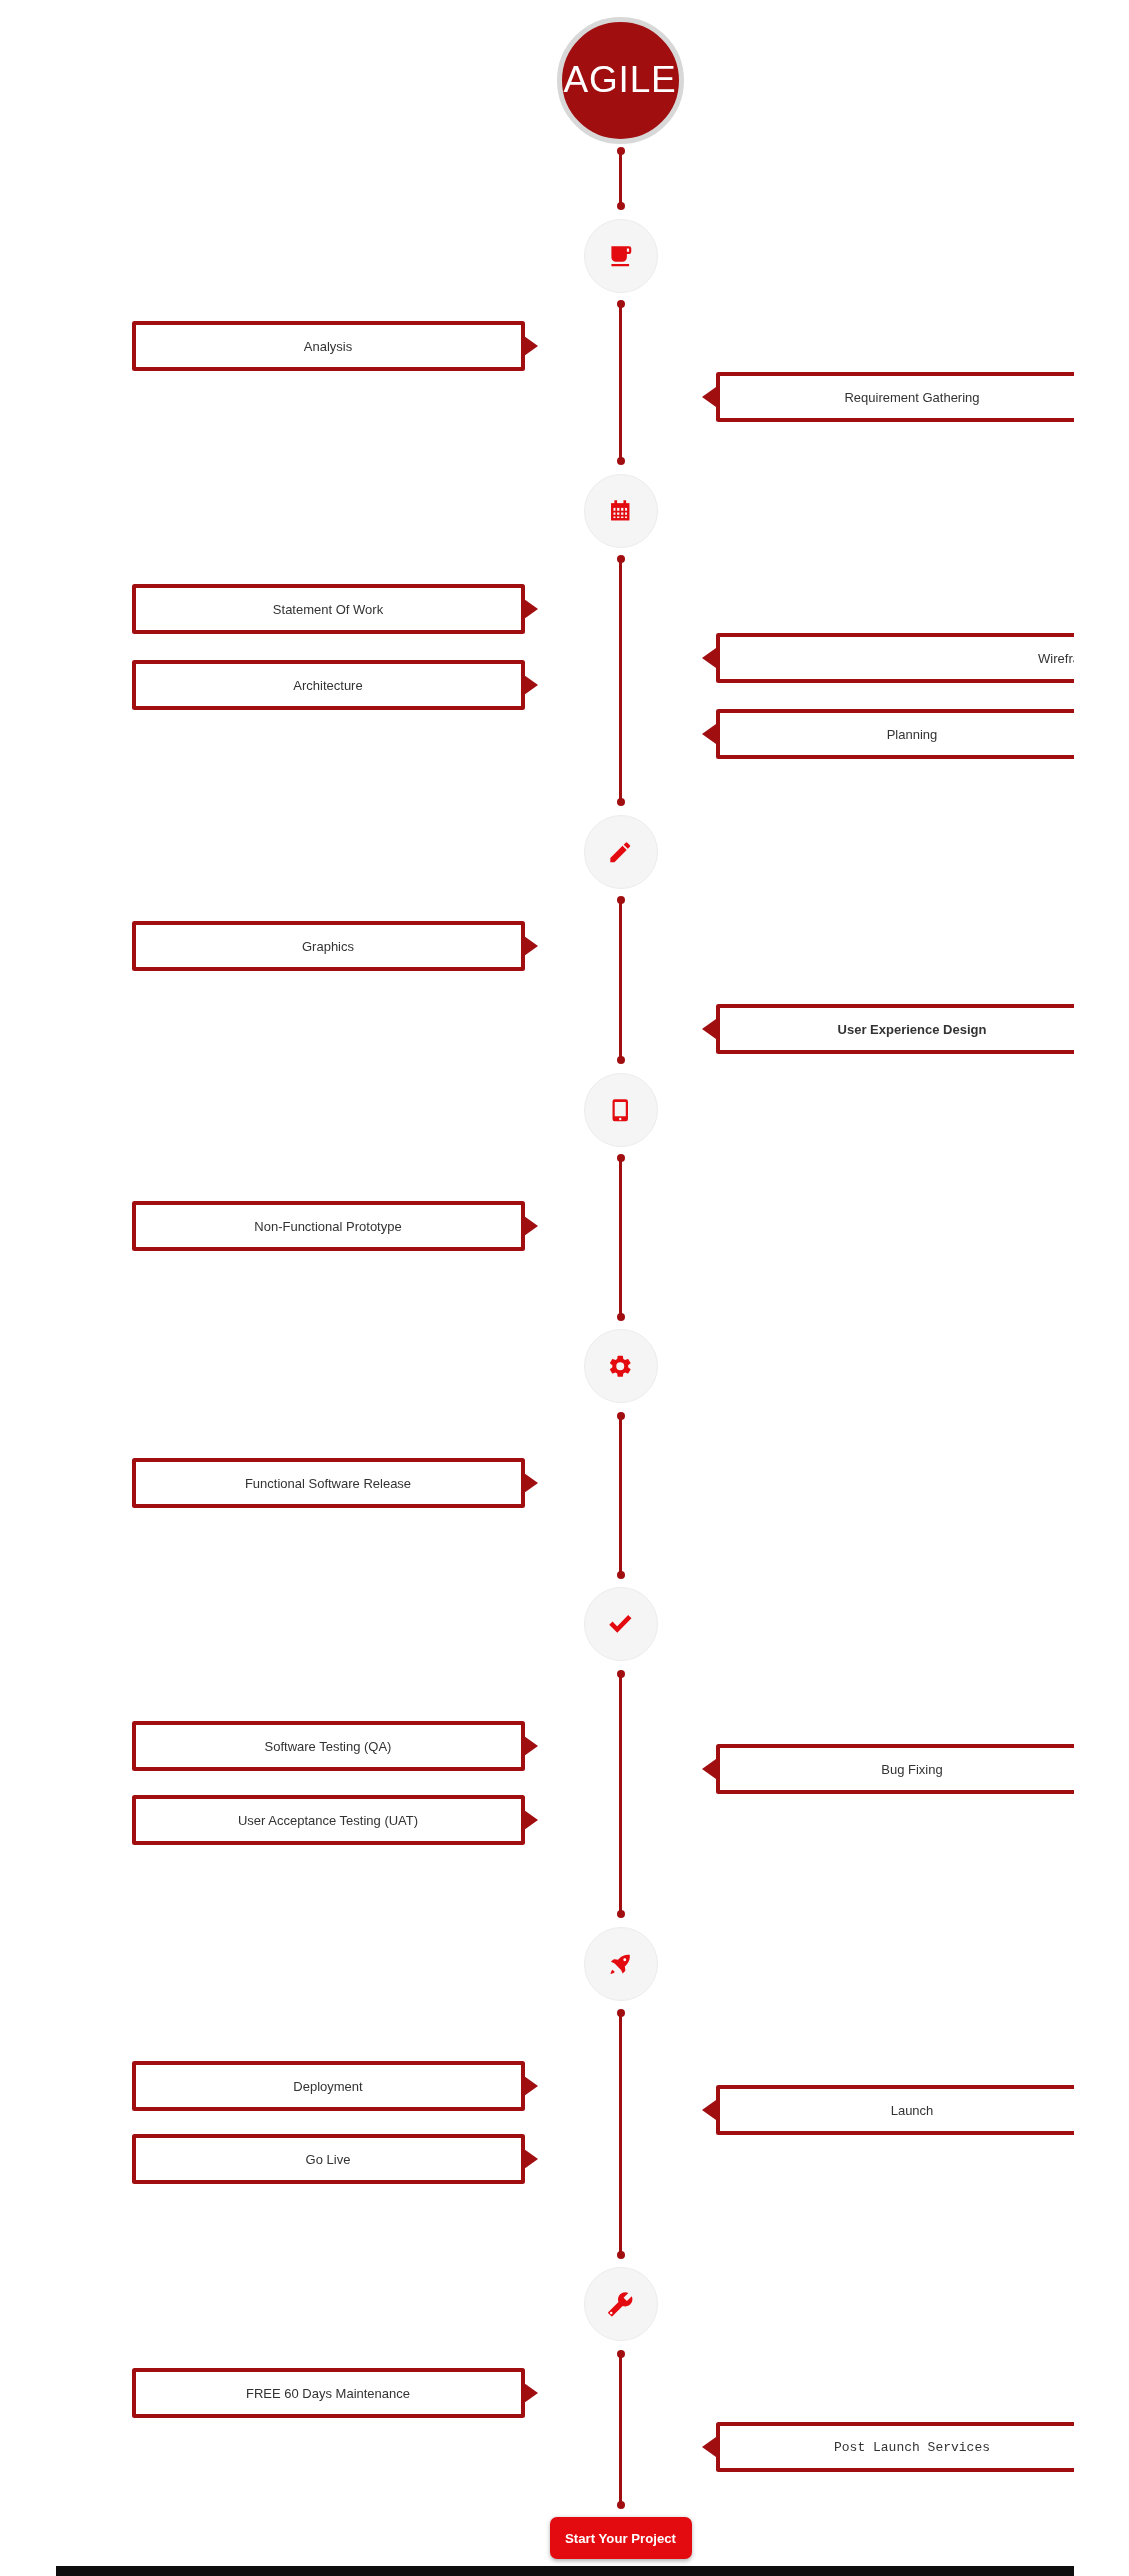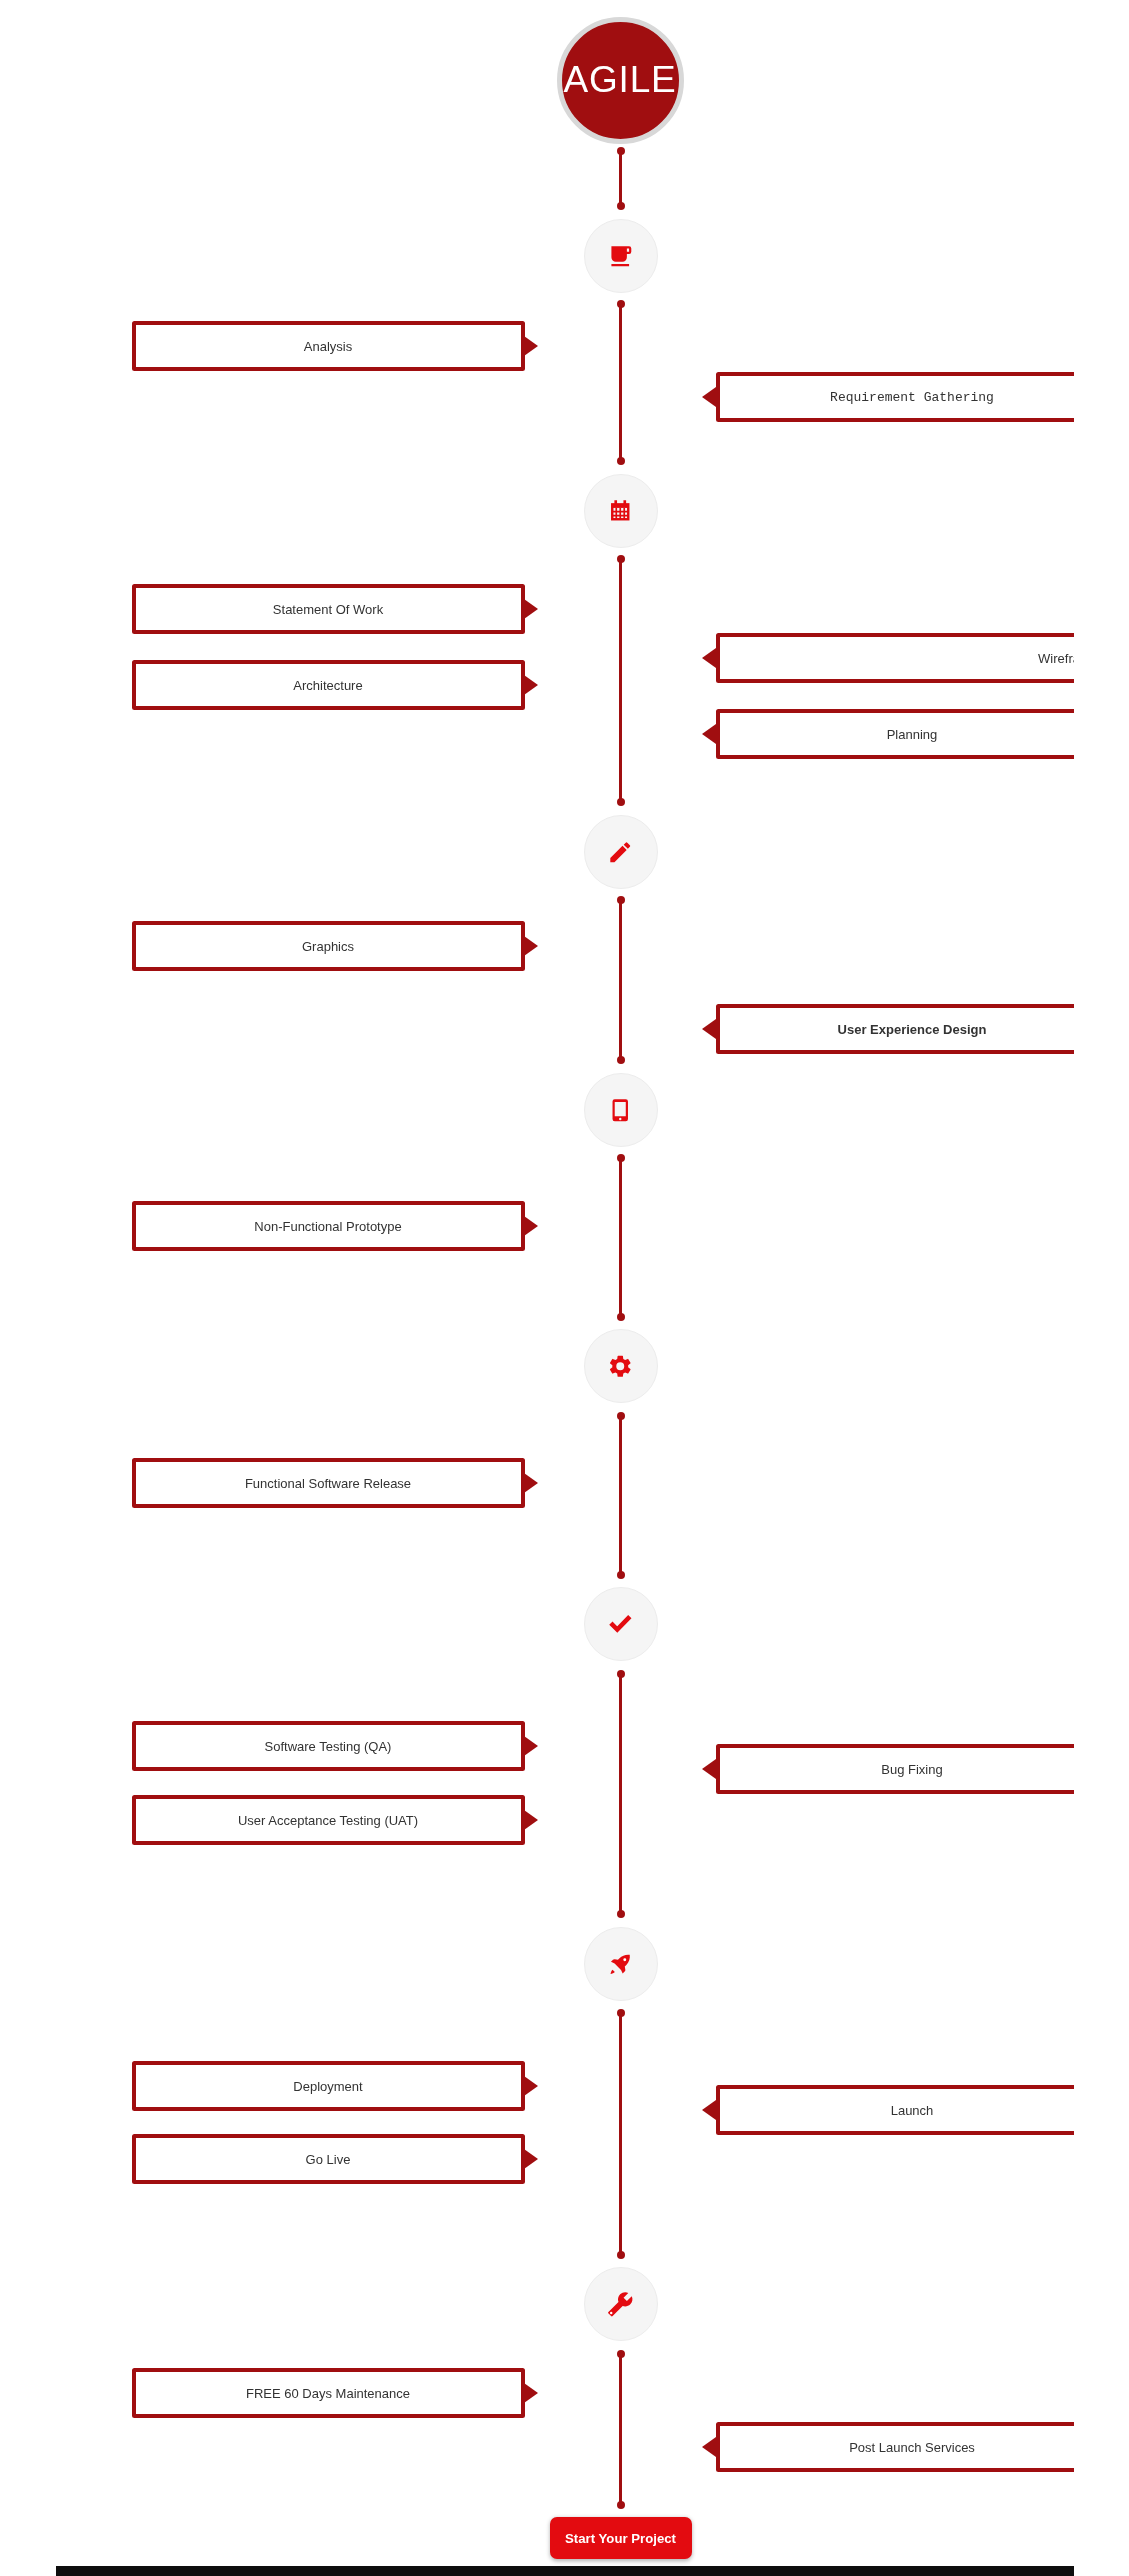--- a/index.html
+++ b/index.html
@@ -85,21 +85,21 @@
       <div class="seg-dot" style="top: 2501px;"></div>
       <div class="milestone-circle" style="top: 219px;">
         <svg viewBox="0 0 24 24">
           <path fill="currentColor" d="M20 3H4v10a4 4 0 0 0 4 4h6a4 4 0 0 0 4-4v-3h2a2 2 0 0 0 2-2V5a2 2 0 0 0-2-2zm0 5h-2V5h2v3zM4 19h16v2H4v-2z"></path>
         </svg>
       </div>
       <div class="tl-box left" style="top: 321px;">
         <span>Analysis</span>
         <div class="tl-arrow"></div>
       </div>
-      <div class="tl-box right" style="top: 372px; font-family: Liberation Mono, monospace;">
+      <div class="tl-box right" style="top: 372px;">
         <span>Requirement Gathering</span>
         <div class="tl-arrow"></div>
       </div>
       <div class="milestone-circle" style="top: 474px;">
         <svg viewBox="0 0 24 24">
           <rect x="4.75" y="5.75" width="14.5" height="13.5" fill="none" stroke="currentColor" stroke-width="2.2"></rect>
           <path fill="currentColor" d="M4.75 5.75h14.5V9H4.75z"></path>
           <g stroke="currentColor" stroke-width="1.5" fill="none">
             <path d="M4.75 12.4h14.5M4.75 15.9h14.5M8.4 9v10.2M12 9v10.2M15.6 9v10.2"></path>
           </g>
@@ -193,21 +193,21 @@
           <g transform="scale(-1 1) translate(-24 0)">
             <path fill="currentColor" d="M22.7 19l-9.1-9.1c.9-2.3.4-5-1.5-6.9-2-2-5-2.4-7.4-1.3L9 6 6 9 1.6 4.7C.4 7.1.9 10.1 2.9 12.1c1.9 1.9 4.6 2.4 6.9 1.5l9.1 9.1c.4.4 1 .4 1.4 0l2.3-2.3c.5-.4.5-1.1.1-1.4z"></path>
             <circle cx="20.2" cy="20" r="1.1" fill="#ffffff"></circle>
           </g>
         </svg>
       </div>
       <div class="tl-box left" style="top: 2368px;">
         <span>FREE 60 Days Maintenance</span>
         <div class="tl-arrow"></div>
       </div>
-      <div class="tl-box right" style="top: 2422px;">
+      <div class="tl-box right" style="top: 2422px; font-family: Liberation Mono, monospace;">
         <span>Post Launch Services</span>
         <div class="tl-arrow"></div>
       </div>
     </div>
 
   <button class="cta-button">Start Your Project</button>
   <div class="footer-bar"></div>
 </div>
 
 

